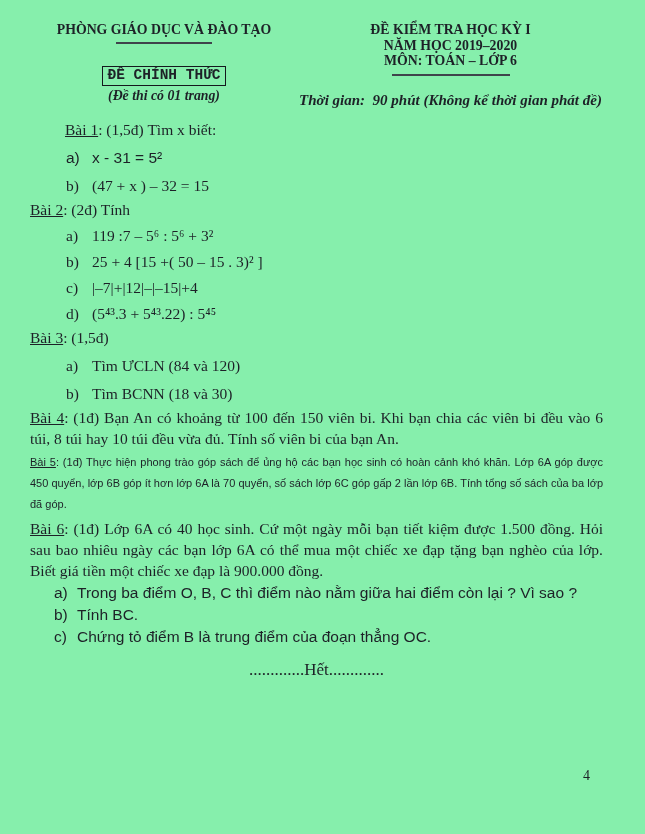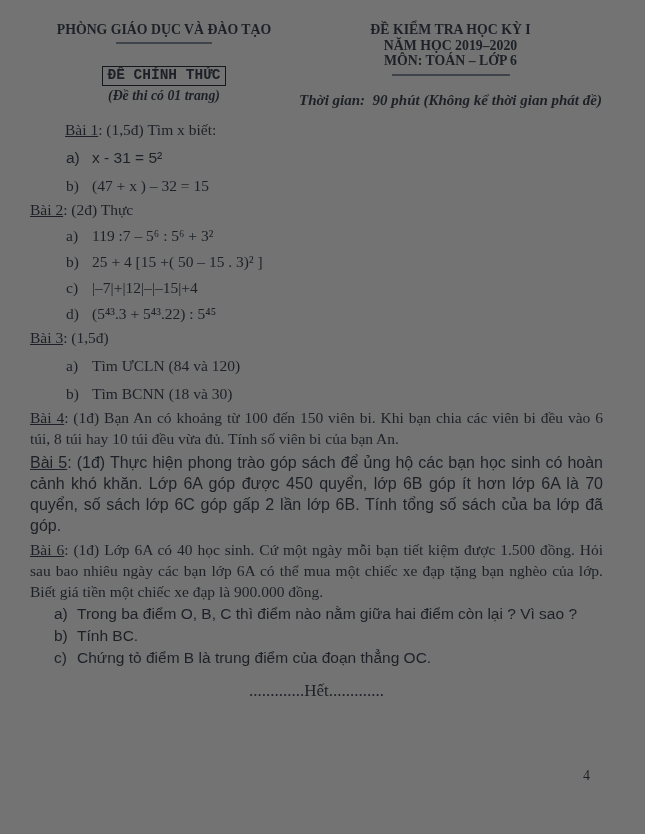--- a/index.html
+++ b/index.html
@@ -1,21 +1,21 @@
 <!DOCTYPE html>
 <html><head>
 <meta charset="utf-8">
 <style>
   html, body { margin: 0; padding: 0; background: #e8e8e8; }
   .page {
     position: relative;
     width: 645px;
     height: 834px;
     margin: 0 auto;
-    background: #737373;
+    background: #86efac;
     box-sizing: border-box;
     padding: 22px 42px 0 30px;
     font-family: "Liberation Serif", "DejaVu Serif", serif;
     color: #1d2127;
     overflow: hidden;
   }
 
   
   .header { display: flex; align-items: flex-start; }
   .h-left { width: 268px; text-align: center; }
@@ -54,21 +54,21 @@
   .prob-head {
     font-size: 15.5px; line-height: 21px;
   }
   .para {
     margin: 0;
     font-size: 15.5px; line-height: 21px;
     text-align: justify;
   }
   .u { text-decoration: underline; }
   .sans { font-family: "Liberation Sans", "DejaVu Sans", sans-serif; }
-  .sans-p { font-family: "Liberation Sans", "DejaVu Sans", sans-serif; font-size: 16px; }
+  .sans-p { font-family: "Liberation Sans", "DejaVu Sans", sans-serif; font-size: 11px; }
 
   .item {
     display: flex;
     padding-left: 36px;
     font-size: 15.5px;
     line-height: 21px;
   }
   .item .marker { flex: 0 0 26px; }
   .items-loose .item { margin-top: 7px; }
   .items-med .item { margin-top: 5px; }
@@ -122,21 +122,21 @@
       <span class="marker sans">a)</span>
       <span class="sans">x - 31 = 5²</span>
     </div>
     <div class="item">
       <span class="marker">b)</span>
       <span>(47 + x ) – 32 = 15</span>
     </div>
   </div>
 
   <div class="prob-head mt-sec">
-    <span class="u">Bài 2</span><span>: (2đ) Thực</span>
+    <span class="u">Bài 2</span><span>: (2đ) Tính</span>
   </div>
   <div class="items-med">
     <div class="item">
       <span class="marker">a)</span>
       <span>119 :7 – 5⁶ : 5⁶ + 3²</span>
     </div>
     <div class="item">
       <span class="marker">b)</span>
       <span>25 + 4 [15 +( 50 – 15 . 3)² ]</span>
     </div>

